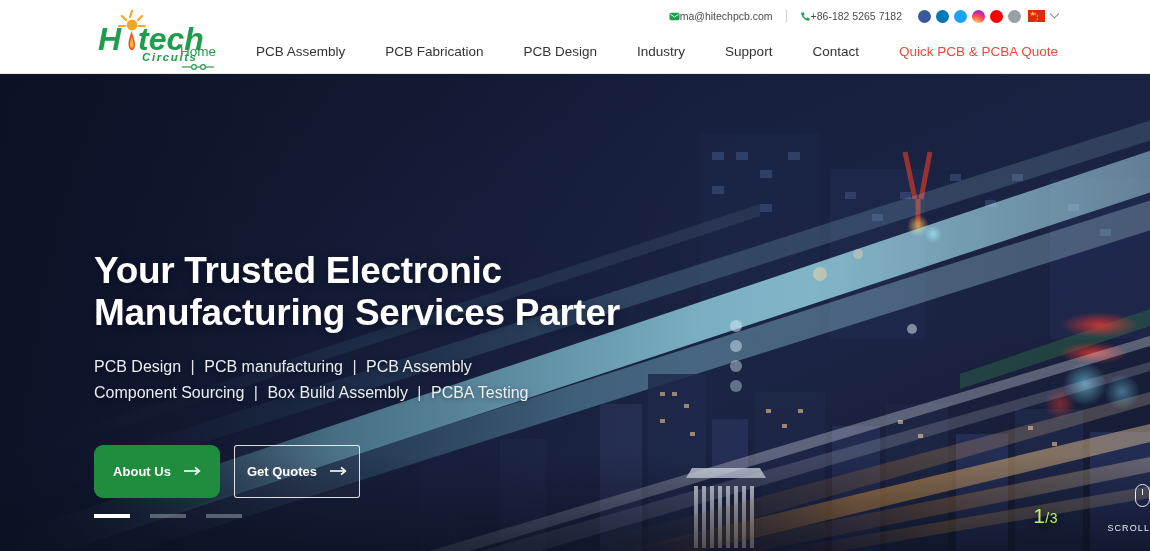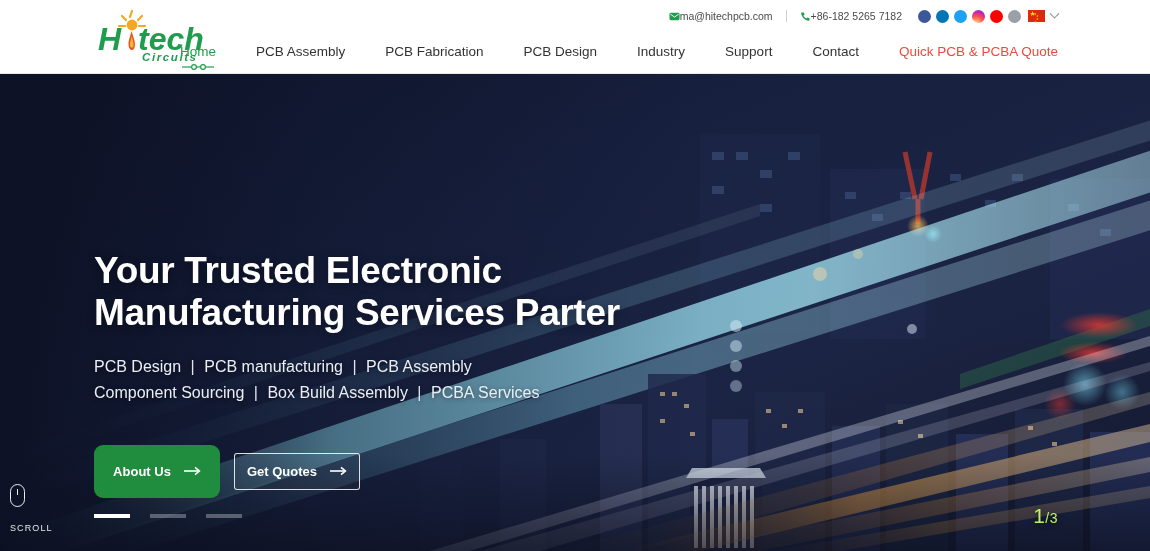--- a/index.html
+++ b/index.html
@@ -90,35 +90,35 @@
   .btn {
     display:inline-flex; align-items:center; justify-content:center; gap:13px;
     font-size:13px; font-weight:bold; color:#fff; text-decoration:none;
     cursor:pointer;
     border-radius:9px;
   }
   .btn-primary {
     width:126px; height:53px; background:#1f8c3e; border:none;
   }
   .btn-outline {
-    width:126px; height:37px; background:rgba(255,255,255,.03);
+    width:126px; height:53px; background:rgba(255,255,255,.03);
     border:1.5px solid rgba(255,255,255,.85); border-radius:3px;
   }
   .btn .arw { display:block; width:17px; height:10px; }
 
   
   .slider-bars {
     position:absolute; left:94px; bottom:33px; display:flex; gap:20px; z-index:6;
   }
   .sbar { width:36px; height:4px; background:rgba(255,255,255,.3); display:block; cursor:pointer; }
   .sbar.active { background:#ffffff; }
 
   .scroll-ind {
-    position:absolute; left:10px; right:0; bottom:18px; z-index:6;
-    display:flex; flex-direction:column; align-items:flex-start; gap:16px;
+    position:absolute; left:17px; right:0; bottom:18px; z-index:6;
+    display:flex; flex-direction:column; align-items:flex-end; gap:16px;
     cursor:pointer;
   }
   .mouse {
     width:15px; height:23px; border:1.6px solid rgba(255,255,255,.92);
     border-radius:8px; position:relative; display:block;
   }
   .mouse:after {
     content:""; position:absolute; left:50%; top:4px; margin-left:-0.8px;
     width:1.6px; height:6px; background:rgba(255,255,255,.92);
   }
@@ -408,21 +408,21 @@
           <span class="sep">|</span>
           <span>PCB manufacturing</span>
           <span class="sep">|</span>
           <span>PCB Assembly</span>
         </div>
         <div>
           <span>Component Sourcing</span>
           <span class="sep">|</span>
           <span>Box Build Assembly</span>
           <span class="sep">|</span>
-          <span>PCBA Services</span>
+          <span>PCBA Testing</span>
         </div>
       </div>
 
       <div class="hero-btns">
         <a class="btn btn-primary" href="#">
           <span>About Us</span>
           <svg class="arw" viewBox="0 0 17 10">
             <line x1="0" y1="5" x2="14" y2="5" stroke="#fff" stroke-width="1.6"></line>
             <path d="M11 1.3 L15.4 5 L11 8.7" fill="none" stroke="#fff" stroke-width="1.6"></path>
           </svg>

